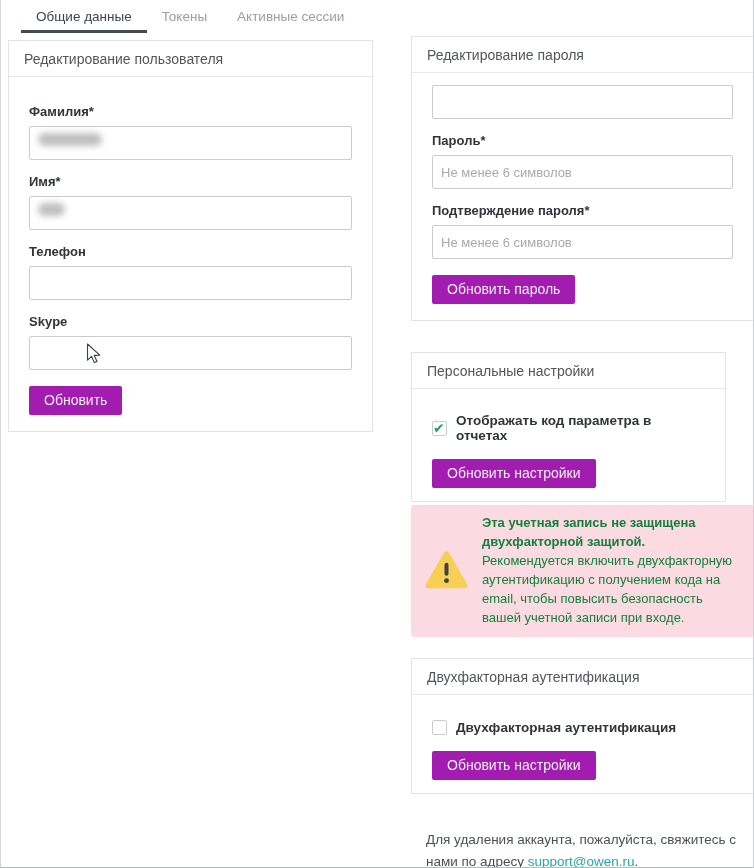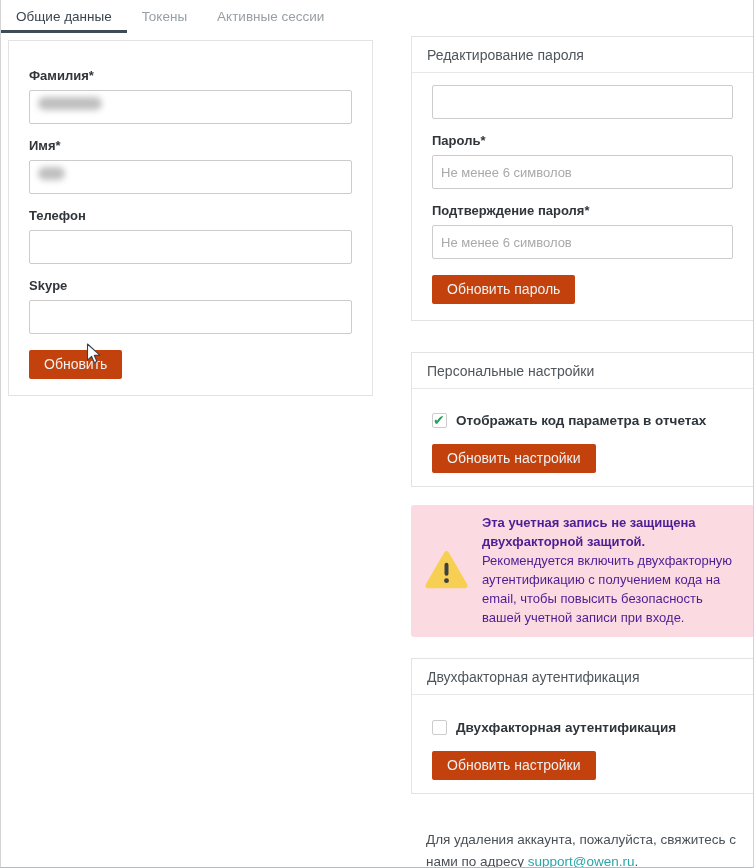--- a/index.html
+++ b/index.html
@@ -1,71 +1,72 @@
 <!DOCTYPE html>
 <html><head>
 <meta charset="utf-8">
 <style>
   html,body{margin:0;padding:0;background:#fff;}
   body{font-family:"Liberation Sans","DejaVu Sans",sans-serif;}
   .page{position:relative;width:754px;height:868px;background:#fff;box-sizing:border-box;
         border-left:1px solid #d4d4d4;border-right:1px solid #cdd2d6;border-bottom:1px solid #b3b9bd;overflow:hidden;}
 
   
-  .tabs{display:flex;padding-left:0;align-items:flex-end;}
+  .tabs{display:flex;padding-left:20px;align-items:flex-end;}
   .tab{padding:9px 15px 6px;font-size:13.5px;color:#97a0a6;border-bottom:3px solid transparent;cursor:pointer;white-space:nowrap;}
   .tab.active{color:#3b454f;border-bottom-color:#3f4c56;}
 
   
   .panel{position:absolute;background:#fff;border:1px solid #e3e3e3;box-sizing:border-box;}
   .panel-hd{padding:10px 15px 9px;font-size:14px;color:#4f565c;border-bottom:1px solid #e8e8e8;}
   .panel-bd{padding:12px 20px 16px;}
 
   .field-label{display:block;font-weight:700;font-size:13px;color:#2f353a;margin:14px 0 7px;}
   .field:first-child .field-label{margin-top:15px;}
   .txt{display:block;width:100%;box-sizing:border-box;height:28px;border:1px solid #ccc;border-radius:2px;
        padding:16px 8px;font-size:13px;color:#555;font-family:inherit;background:#fff;outline:none;}
   .txt::placeholder{color:#a9a9a9;opacity:1;}
   .redacted{position:relative;}
   .blob{position:absolute;left:9px;top:7px;height:13px;border-radius:7px;background:#bfbfbf;filter:blur(3px);}
 
-  .btn{display:inline-block;background:#c2410c;color:#eef1f2;font-size:14px;font-family:inherit;
+  .btn{display:inline-block;background:#a21caf;color:#eef1f2;font-size:14px;font-family:inherit;
        padding:6px 15px 7px;border:none;border-radius:2px;margin-top:16px;cursor:pointer;}
 
   
   .chk-row{display:flex;align-items:center;gap:9px;}
   .chk{width:15px;height:15px;box-sizing:border-box;border:1px solid #ccc;border-radius:2px;background:#fff;
        position:relative;flex:0 0 15px;cursor:pointer;}
   .chk .glyph{position:absolute;left:0px;top:-3px;font-size:14px;font-weight:700;color:#1da35a;line-height:18px;}
   .chk-label{font-weight:700;font-size:13.5px;color:#2f353a;}
 
   
   .warning{position:absolute;left:410px;top:505px;width:343px;height:132px;box-sizing:border-box;background:#fbdbe1;
            border-radius:3px;display:flex;align-items:center;padding:10px 14px;gap:14px;}
-  .warning .wtext{font-size:13px;line-height:1.45;color:#4c1d95;}
+  .warning .wtext{font-size:13px;line-height:1.45;color:#15803d;}
   .warning .wtitle{font-weight:700;}
 
   
   .footer{position:absolute;left:425px;top:829px;width:316px;font-size:13.5px;color:#4a5056;line-height:1.65;}
   .footer a{color:#2aa6aa;text-decoration:none;cursor:pointer;}
 
   .cursor{position:absolute;left:85px;top:343px;pointer-events:none;}
 </style>
 </head>
 <body>
 
 <div class="page">
 
   <div class="tabs">
     <div class="tab active">Общие данные</div>
     <div class="tab">Токены</div>
     <div class="tab">Активные сессии</div>
   </div>
 
   <div class="panel" style="left:7px;top:40px;width:365px;">
+    <div class="panel-hd">Редактирование пользователя</div>
     <div class="panel-bd">
       <div class="field">
         <label class="field-label">Фамилия*</label>
         <span class="redacted" style="display:block;">
           <input class="txt" type="text" value="" style="">
           <span class="blob" style="width:64px;"></span>
         </span>
       </div>
       <div class="field">
         <label class="field-label">Имя*</label>
@@ -97,21 +98,21 @@
         <input class="txt" type="text" value="" placeholder="Не менее 6 символов" style="">
       </div>
       <div class="field">
         <label class="field-label">Подтверждение пароля*</label>
         <input class="txt" type="text" value="" placeholder="Не менее 6 символов" style="">
       </div>
       <button class="btn">Обновить пароль</button>
     </div>
   </div>
 
-  <div class="panel" style="left:410px;top:352px;width:343px;">
+  <div class="panel" style="left:410px;top:352px;width:315px;">
     <div class="panel-hd">Персональные настройки</div>
     <div class="panel-bd" style="padding-top:24px;padding-bottom:13px;">
       <div class="chk-row">
         <span class="chk">
             <span class="glyph">✔</span>
           </span>
         <span class="chk-label">Отображать код параметра в отчетах</span>
       </div>
       <button class="btn">Обновить настройки</button>
     </div>

